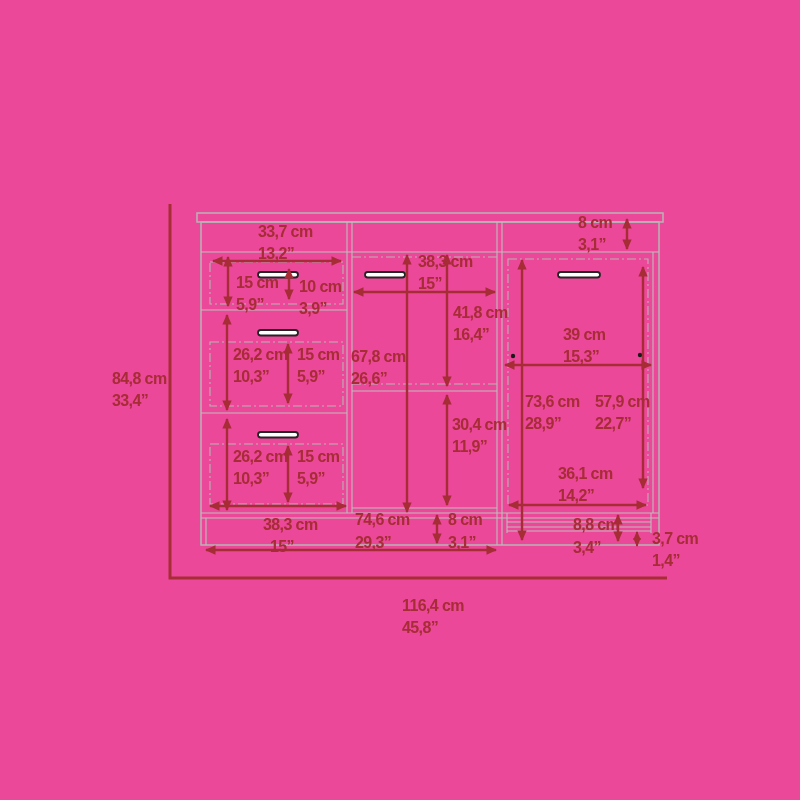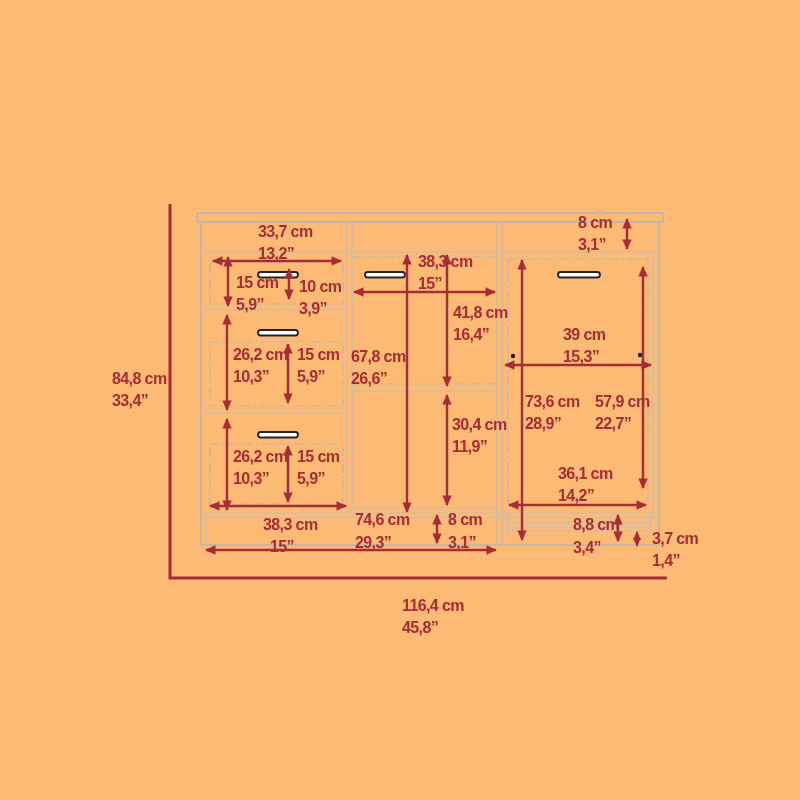--- a/index.html
+++ b/index.html
@@ -1,16 +1,16 @@
 <!DOCTYPE html>
 <html><head>
 <meta charset="utf-8">
 <style>
   html,body{margin:0;padding:0;background:#ffffff;}
-  .stage{position:relative;width:800px;height:800px;background:#fdba74;overflow:hidden;text-align:right;}
+  .stage{position:relative;width:800px;height:800px;background:#ec4899;overflow:hidden;text-align:right;}
   svg{display:block;}
   .g {stroke:#b5b5b5;stroke-width:1.5;fill:none;}
   .g2{stroke:#bdbdbd;stroke-width:1.1;fill:none;}
   .gd{stroke:#b5b5b5;stroke-width:1.1;fill:none;stroke-dasharray:9 3 2 3;}
   .r {stroke:#A62C35;stroke-width:2.4;fill:none;}
   .rs{stroke:#A62C35;stroke-width:2;fill:none;}
   .rL{stroke:#A62C35;stroke-width:3;fill:none;}
   .h {fill:#ffffff;stroke:#242424;stroke-width:1.8;}
   .dot{fill:#1a1a1a;}
   text.lbl{font-family:"Liberation Sans",sans-serif;font-weight:bold;font-size:16px;

